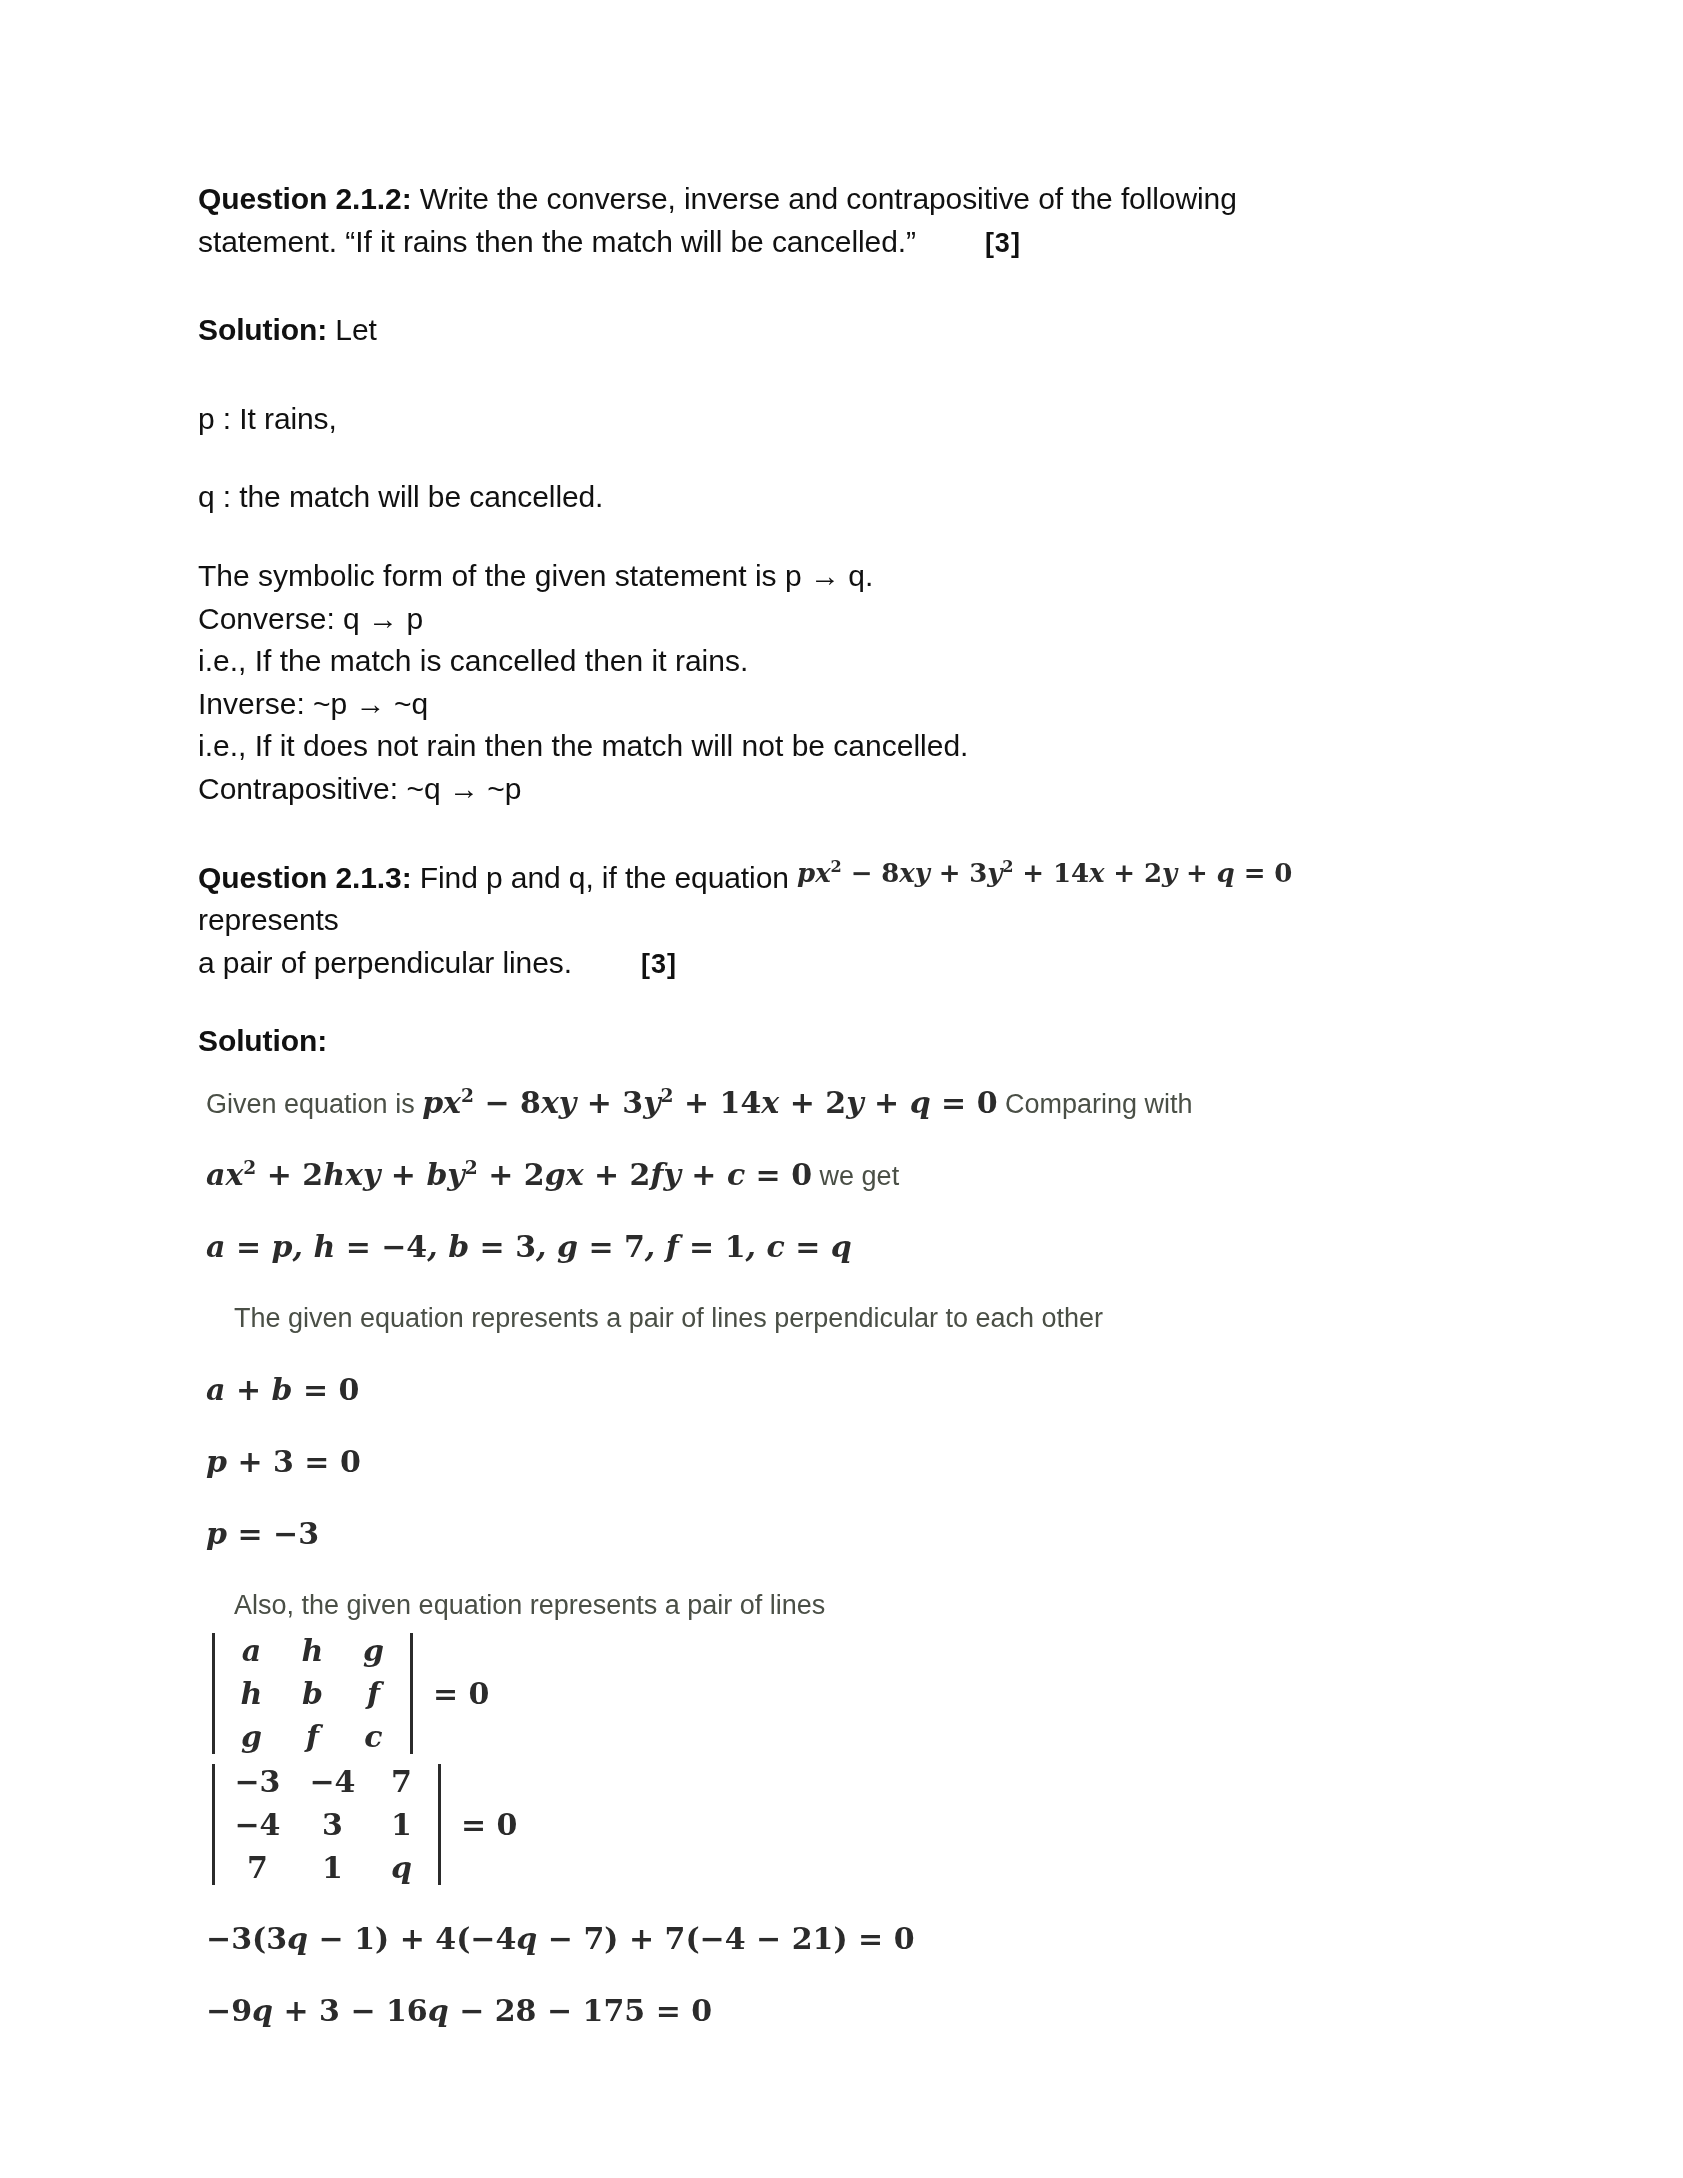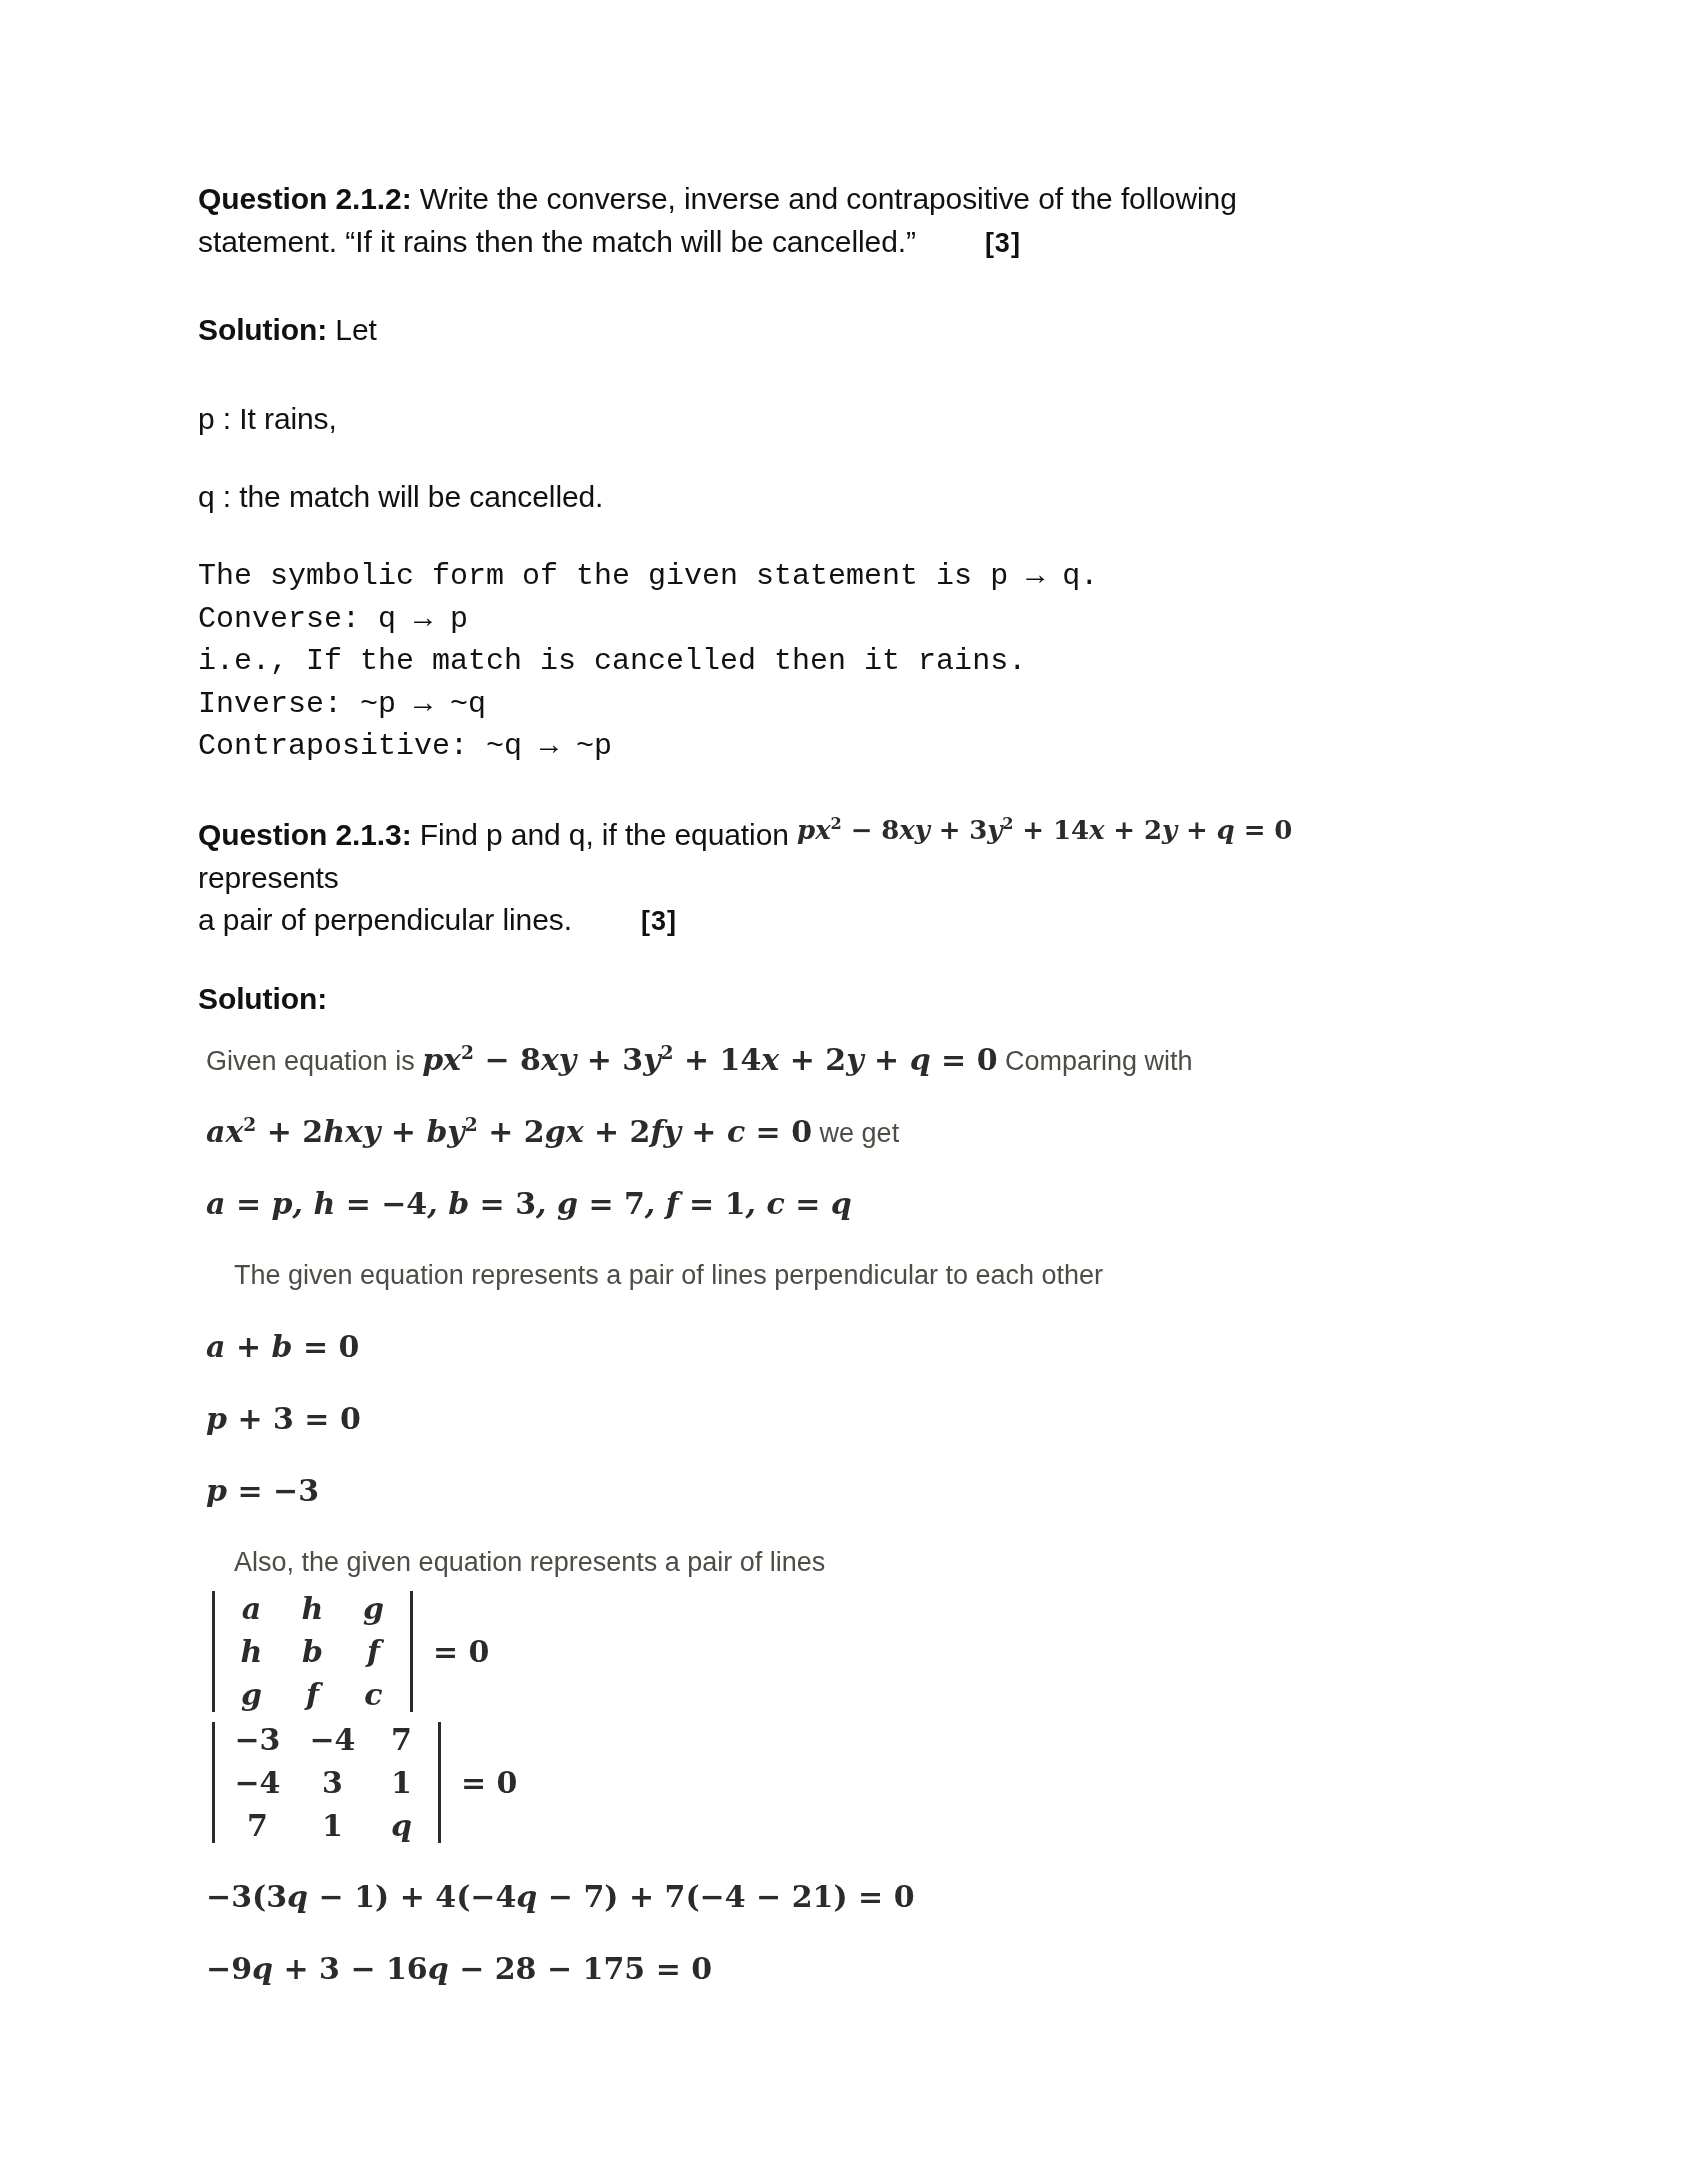--- a/index.html
+++ b/index.html
@@ -48,21 +48,21 @@
     letter-spacing: 1px;
     margin-left: 69px;
     vertical-align: baseline;
   }
 
   .tight-list {
     font-size: 30px;
     line-height: 1.42;
     color: #111111;
   }
-  .tight-list div { white-space: pre-wrap; font-family: Liberation Mono, monospace; }
+  .tight-list div { white-space: pre-wrap; }
 
   
   .math {
     font-family: "DejaVu Serif", "Liberation Serif", serif;
     font-weight: bold;
     font-style: italic;
     color: #2b2b2b;
     font-size: 30px;
     white-space: nowrap;
   }
@@ -169,20 +169,21 @@
 
   <p class="para">q : the match will be cancelled.</p>
 
   <div class="block-gap-md"></div>
 
   <div class="tight-list">
     <div>The symbolic form of the given statement is p → q.</div>
     <div>Converse: q → p</div>
     <div>i.e., If the match is cancelled then it rains.</div>
     <div>Inverse: ~p → ~q</div>
+    <div>i.e., If it does not rain then the match will not be cancelled.</div>
     <div>Contrapositive: ~q → ~p</div>
   </div>
 
   <div class="block-gap-lg"></div>
 
   <p class="para"><span class="q-label">Question 2.1.3:</span><span> Find p and q, if the equation </span><span class="inline-eq"><i>px</i><sup>2</sup> <span class="op">−</span> <span class="num">8</span><i>xy</i> <span class="op">+</span> <span class="num">3</span><i>y</i><sup>2</sup> <span class="op">+</span> <span class="num">14</span><i>x</i> <span class="op">+</span> <span class="num">2</span><i>y</i> <span class="op">+</span> <i>q</i> <span class="op">=</span> <span class="num">0</span></span><span> represents</span></p>
 
   <p class="para"><span>a pair of perpendicular lines.</span><span class="marks">[3]</span></p>
 
   <div class="block-gap-md"></div>

